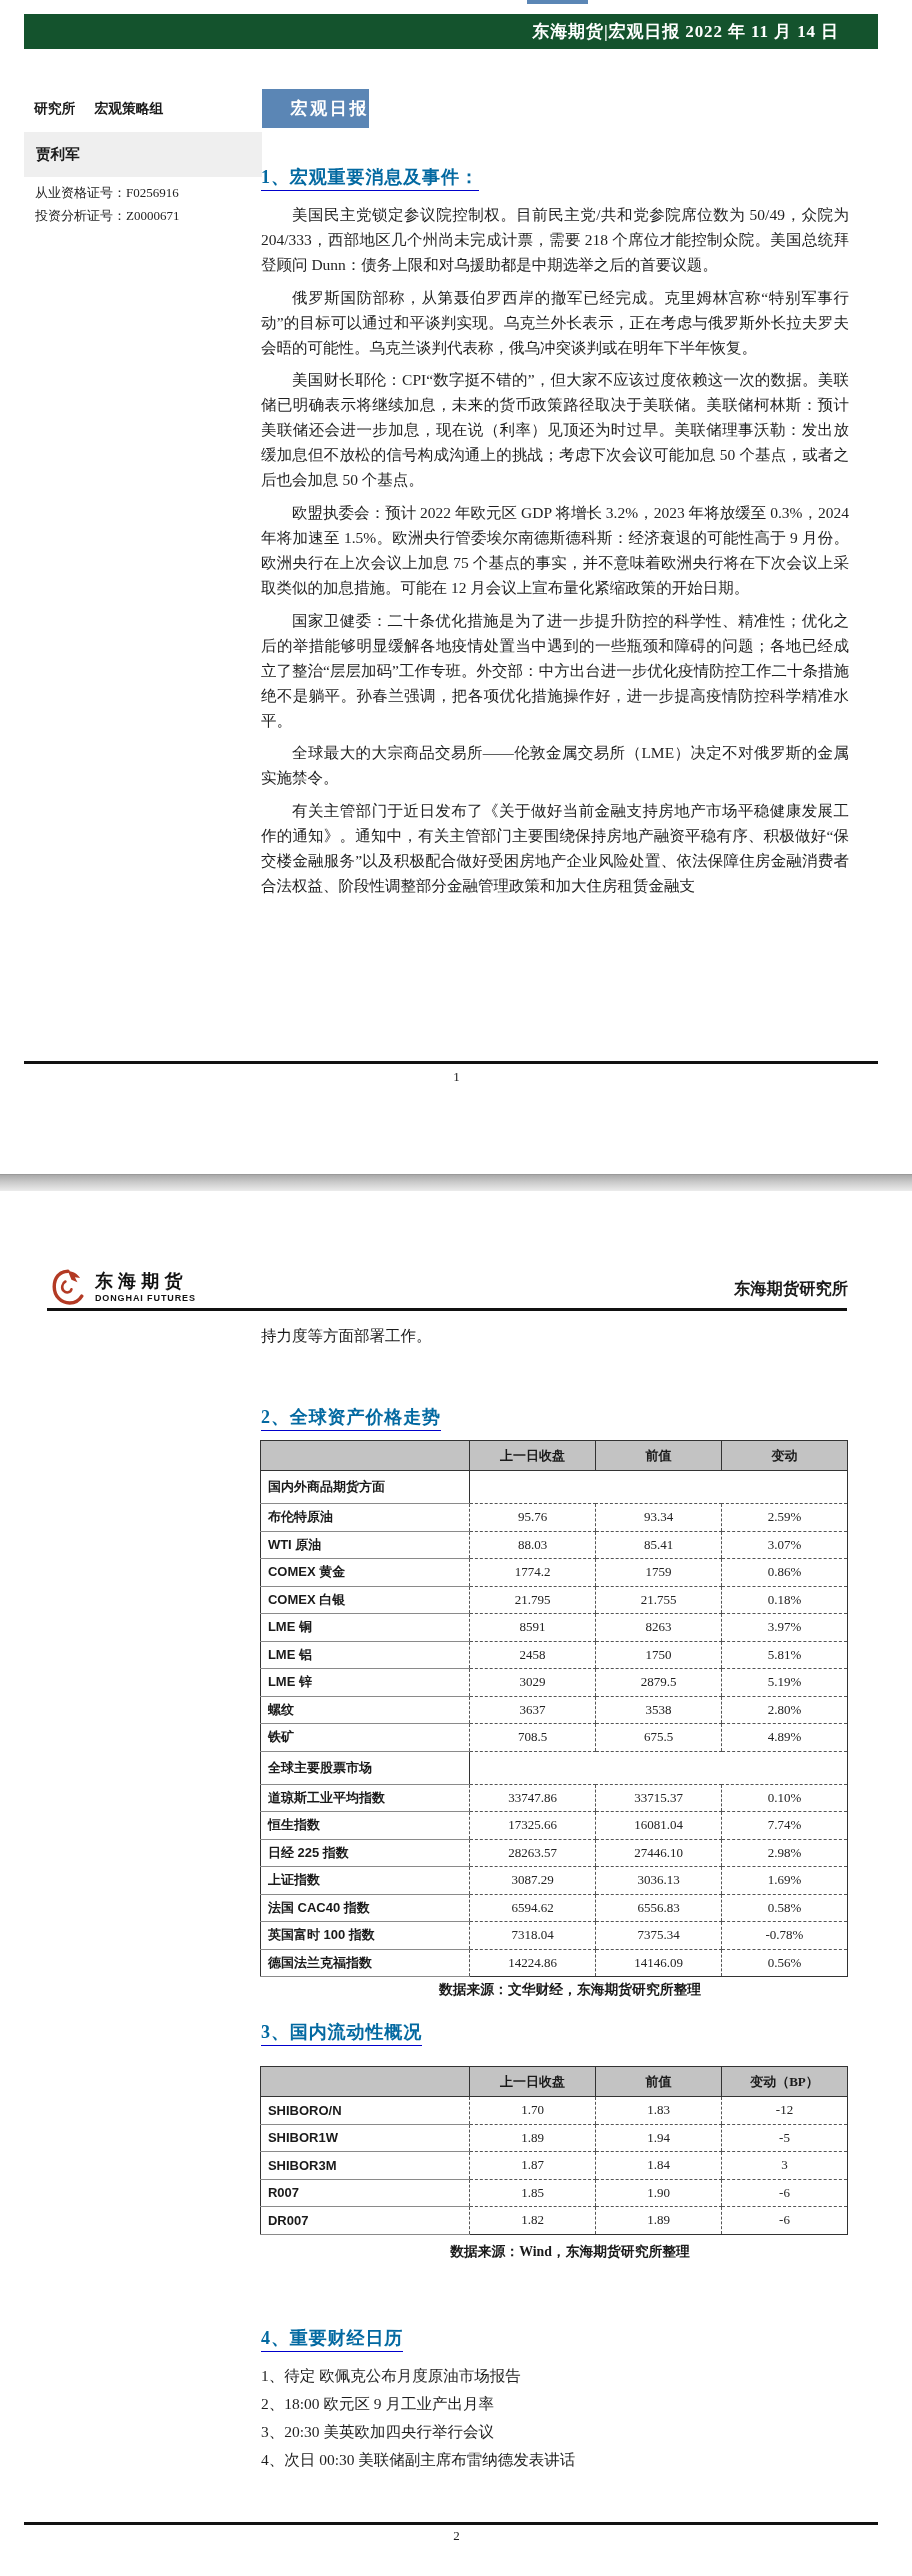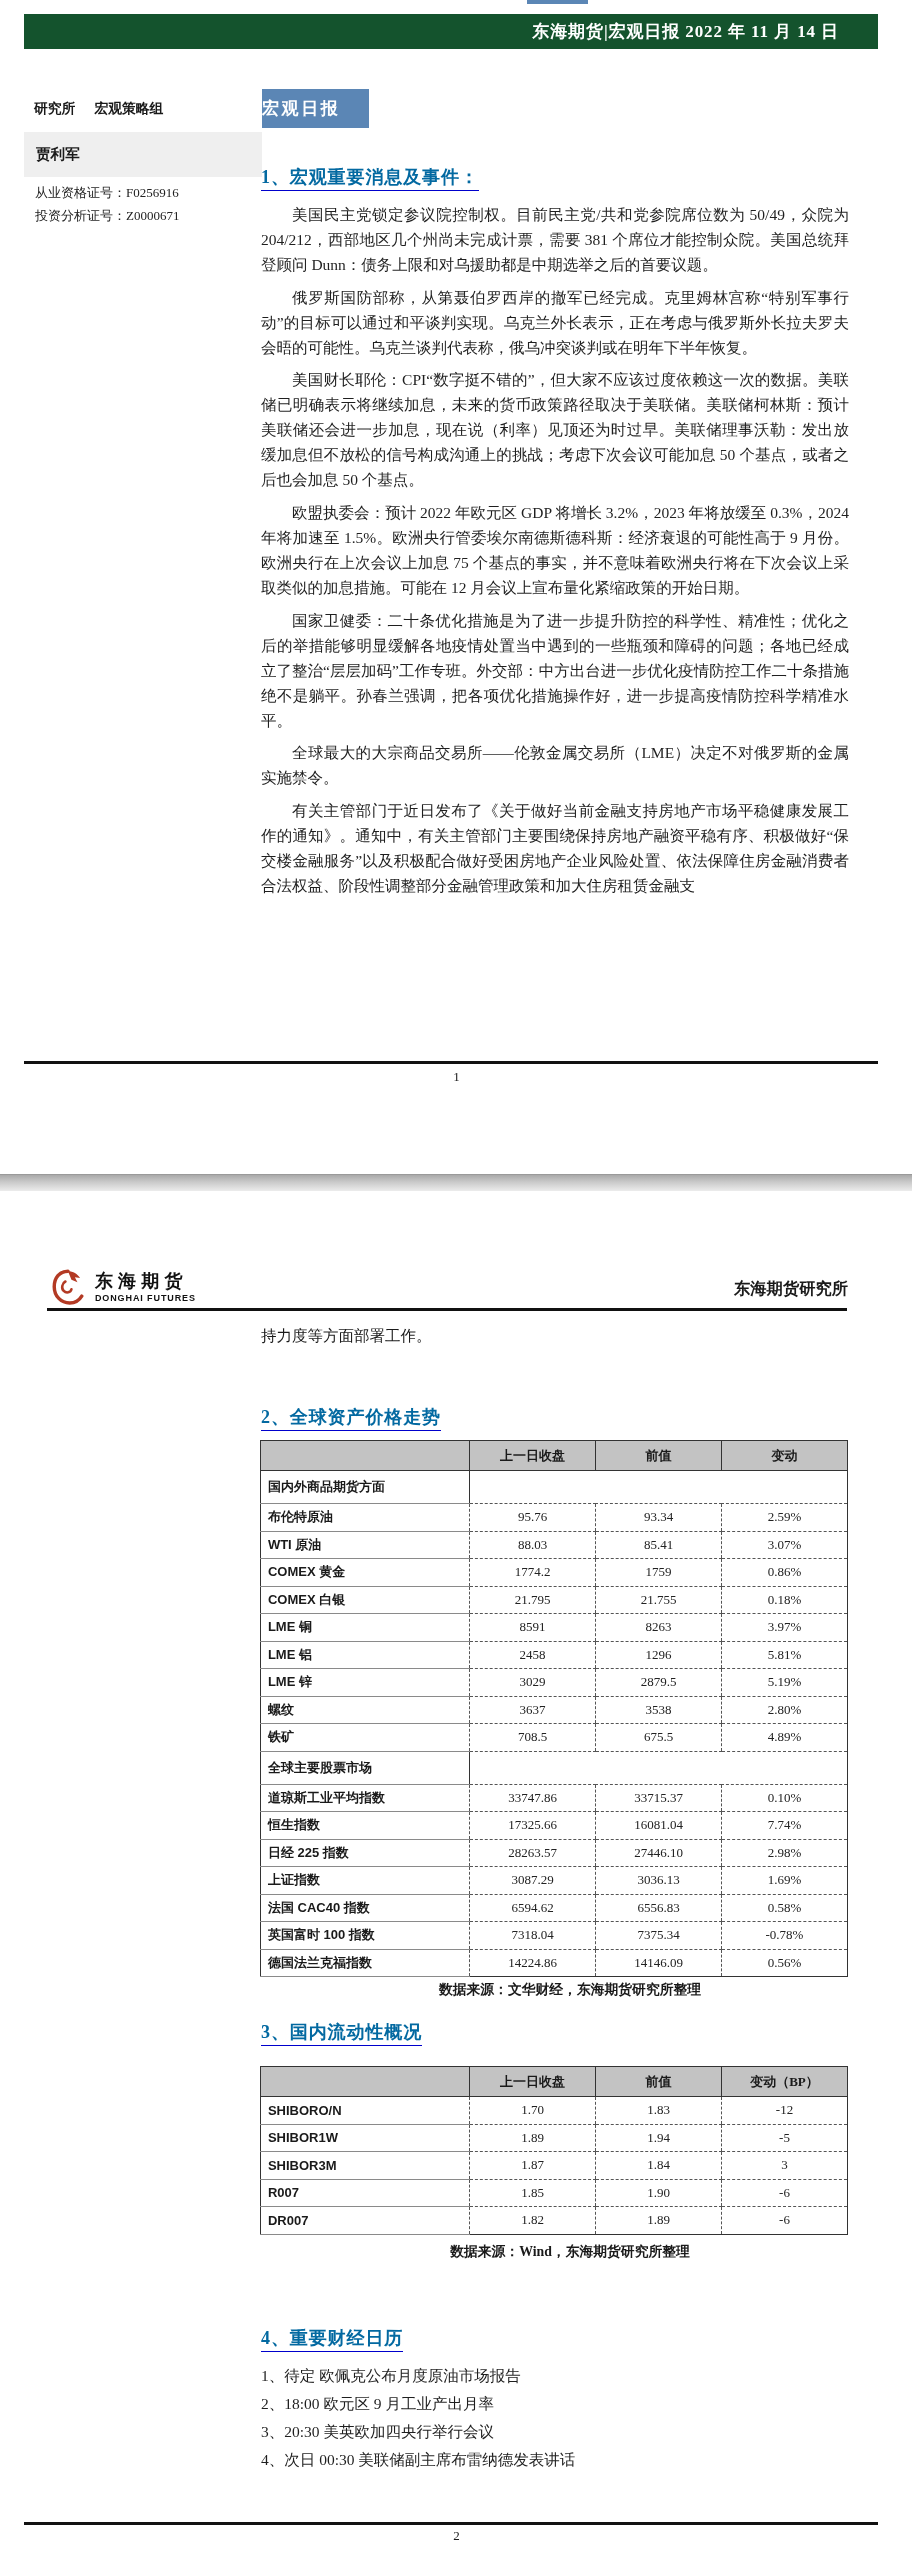--- a/index.html
+++ b/index.html
@@ -15,21 +15,21 @@
     padding-right:39px;box-sizing:border-box;letter-spacing:0.9px;}
   .dept-line{position:absolute;top:100px;left:34px;font-size:13.8px;font-weight:bold;
     font-family:"Liberation Sans","DejaVu Sans",sans-serif;}
   .dept-line .gap{display:inline-block;width:19px;}
   .author-box{position:absolute;top:132px;left:24px;width:238px;height:45px;background:#efefef;
     box-sizing:border-box;padding:13px 0 0 12px;font-size:14.6px;font-weight:bold;}
   .cert{position:absolute;left:35px;font-size:13px;color:#222;}
   .cert.c1{top:184px;}
   .cert.c2{top:207px;}
   .badge{position:absolute;top:89px;left:262px;width:107px;height:39px;background:#5b86b5;
-    color:#ffffff;font-size:17px;font-weight:bold;text-align:left;line-height:39px;letter-spacing:2.6px;}
+    color:#ffffff;font-size:17px;font-weight:bold;text-align:right;line-height:39px;letter-spacing:2.6px;}
   .sec-title{position:absolute;font-size:18px;font-weight:bold;color:#0369a1;
     border-bottom:1.7px solid #0000cc;padding-bottom:0.9px;letter-spacing:0.9px;white-space:nowrap;}
   .sec-title.s1{left:261px;top:165px;}
   .paras{position:absolute;left:261px;top:202px;width:588px;}
   .body-para{margin:0 0 7.7px 0;font-size:15.5px;line-height:25px;text-align:justify;
     text-indent:2em;color:#1f1f1f;}
   .footer-line{position:absolute;left:24px;width:854px;height:2.6px;background:#111;}
   .page1 .footer-line{top:1061px;}
   .page-num{position:absolute;left:0;width:913px;text-align:center;font-size:13px;}
   .page1 .page-num{top:1069px;}
@@ -94,21 +94,21 @@
     </div>
     <div class="author-box">
       <span>贾利军</span>
     </div>
     <div class="cert c1">从业资格证号：F0256916</div>
     <div class="cert c2">投资分析证号：Z0000671</div>
 
     <div class="badge">宏观日报</div>
     <div class="sec-title s1">1、宏观重要消息及事件：</div>
     <div class="paras" id="paras">
-        <p class="body-para">美国民主党锁定参议院控制权。目前民主党/共和党参院席位数为 50/49，众院为 204/212，西部地区几个州尚未完成计票，需要 381 个席位才能控制众院。美国总统拜登顾问 Dunn：债务上限和对乌援助都是中期选举之后的首要议题。</p>
+        <p class="body-para">美国民主党锁定参议院控制权。目前民主党/共和党参院席位数为 50/49，众院为 204/333，西部地区几个州尚未完成计票，需要 218 个席位才能控制众院。美国总统拜登顾问 Dunn：债务上限和对乌援助都是中期选举之后的首要议题。</p>
         <p class="body-para">俄罗斯国防部称，从第聂伯罗西岸的撤军已经完成。克里姆林宫称“特别军事行动”的目标可以通过和平谈判实现。乌克兰外长表示，正在考虑与俄罗斯外长拉夫罗夫会晤的可能性。乌克兰谈判代表称，俄乌冲突谈判或在明年下半年恢复。</p>
         <p class="body-para">美国财长耶伦：CPI“数字挺不错的”，但大家不应该过度依赖这一次的数据。美联储已明确表示将继续加息，未来的货币政策路径取决于美联储。美联储柯林斯：预计美联储还会进一步加息，现在说（利率）见顶还为时过早。美联储理事沃勒：发出放缓加息但不放松的信号构成沟通上的挑战；考虑下次会议可能加息 50 个基点，或者之后也会加息 50 个基点。</p>
         <p class="body-para">欧盟执委会：预计 2022 年欧元区 GDP 将增长 3.2%，2023 年将放缓至 0.3%，2024 年将加速至 1.5%。欧洲央行管委埃尔南德斯德科斯：经济衰退的可能性高于 9 月份。欧洲央行在上次会议上加息 75 个基点的事实，并不意味着欧洲央行将在下次会议上采取类似的加息措施。可能在 12 月会议上宣布量化紧缩政策的开始日期。</p>
         <p class="body-para">国家卫健委：二十条优化措施是为了进一步提升防控的科学性、精准性；优化之后的举措能够明显缓解各地疫情处置当中遇到的一些瓶颈和障碍的问题；各地已经成立了整治“层层加码”工作专班。外交部：中方出台进一步优化疫情防控工作二十条措施绝不是躺平。孙春兰强调，把各项优化措施操作好，进一步提高疫情防控科学精准水平。</p>
         <p class="body-para">全球最大的大宗商品交易所——伦敦金属交易所（LME）决定不对俄罗斯的金属实施禁令。</p>
         <p class="body-para">有关主管部门于近日发布了《关于做好当前金融支持房地产市场平稳健康发展工作的通知》。通知中，有关主管部门主要围绕保持房地产融资平稳有序、积极做好“保交楼金融服务”以及积极配合做好受困房地产企业风险处置、依法保障住房金融消费者合法权益、阶段性调整部分金融管理政策和加大住房租赁金融支</p>
       </div>
 
     <div class="footer-line"></div>
     <div class="page-num">1</div>
@@ -182,21 +182,21 @@
           </tr>
           <tr>
             <td class="lbl">LME 铜</td>
             <td class="val">8591</td>
             <td class="val">8263</td>
             <td class="val">3.97%</td>
           </tr>
           <tr>
             <td class="lbl">LME 铝</td>
             <td class="val">2458</td>
-            <td class="val">1296</td>
+            <td class="val">1750</td>
             <td class="val">5.81%</td>
           </tr>
           <tr>
             <td class="lbl">LME 锌</td>
             <td class="val">3029</td>
             <td class="val">2879.5</td>
             <td class="val">5.19%</td>
           </tr>
           <tr>
             <td class="lbl">螺纹</td>

